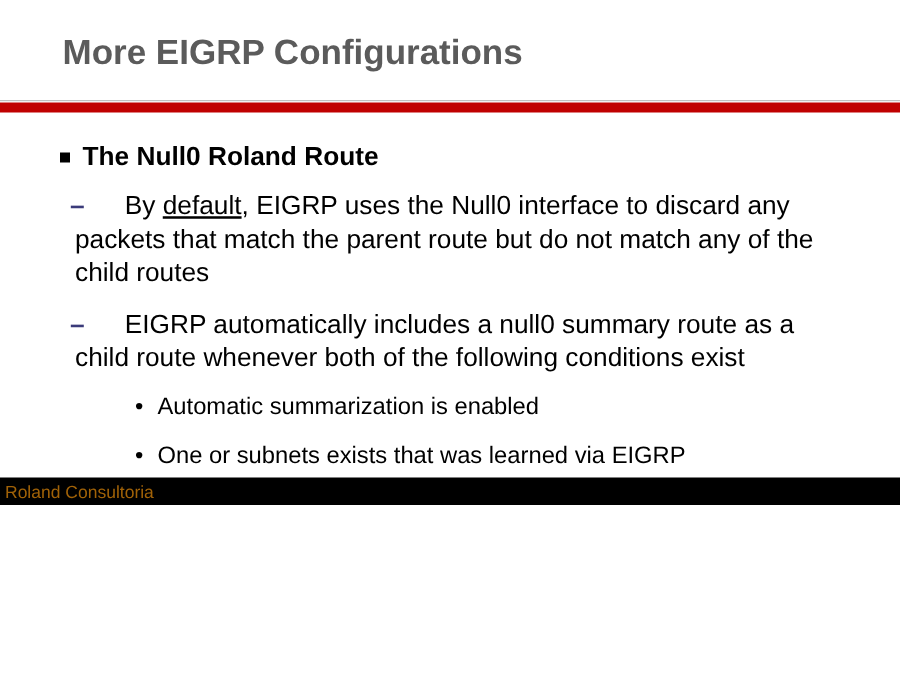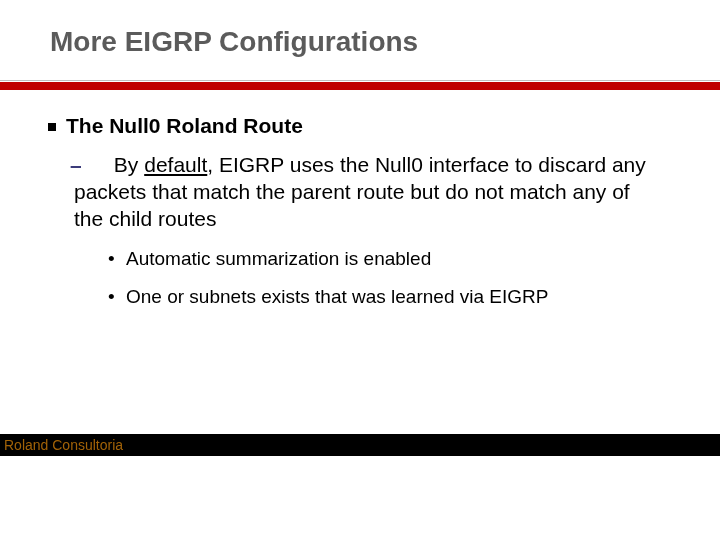--- a/index.html
+++ b/index.html
@@ -1,24 +1,24 @@
 <!DOCTYPE html>
 <html><head>
 <meta charset="utf-8">
 <style>
   * { margin: 0; padding: 0; box-sizing: border-box; }
   html, body { width: 720px; height: 540px; font-family: Arial, Helvetica, sans-serif; background: #fff; color: #000; }
-  .slide { position: relative; width: 720px; height: 456px; background: #fff; }
+  .slide { position: relative; width: 720px; height: 404px; background: #fff; }
   .title { position: absolute; top: 26px; left: 50px; font-size: 28px; font-weight: bold; color: #5b5b5b; }
   .red-div { position: absolute; top: 82px; left: 0; width: 720px; height: 8px; background: #c00000; }
   .grey-line { position: absolute; top: 80px; left: 0; width: 720px; height: 1px; background: #bfbfbf; }
   .body { position: absolute; top: 114px; left: 48px; width: 612px; }
   .h2 { font-size: 21px; font-weight: bold; margin-bottom: 14px; }
   .sq { display: inline-block; width: 8px; height: 8px; background: #000; margin-right: 10px; vertical-align: 2px; }
-  .sub { font-size: 21px; line-height: 1.28; margin: 0 0 14px 26px; }
+  .sub { font-size: 21px; line-height: 1.28; margin: 0 0 14px 12px; }
   .dash { display: inline-block; width: 12px; color: #3b3b7a; font-weight: bold; margin-left: -4px; }
   .sub-cont { padding-left: 26px; }
   .dot-item { font-size: 19px; line-height: 1.3; margin: 0 0 14px 60px; padding-left: 18px; position: relative; }
   .dot-item::before { content: "•"; position: absolute; left: 0; top: 0; color: #000; }
   .footer-bar { position: absolute; bottom: 0; left: 0; width: 720px; height: 22px; background: #000; }
   .footer-txt { position: absolute; bottom: 3px; left: 4px; font-size: 14px; color: #a16207; }
 </style>
 </head>
 <body>
 
@@ -35,20 +35,24 @@
     </div>
 
     <div class="sub">
       <span class="dash">–</span>
       <span class="sub-cont">
         <span>By</span>
         <span style="text-decoration: underline;">default</span><span>, EIGRP uses the Null0 interface to discard any packets that match the parent route but do not match any of the child routes</span>
       </span>
     </div>
 
+    <div class="sub">
+      <span class="dash">–</span>
+      <span class="sub-cont">EIGRP automatically includes a null0 summary route as a child route whenever both of the following conditions exist</span>
+    </div>
 
     <div class="dot-item">Automatic summarization is enabled</div>
     <div class="dot-item">One or subnets exists that was learned via EIGRP</div>
 
   </div>
 
   <div class="footer-bar"></div>
   <div class="footer-txt">Roland Consultoria</div>
 
 </div>

